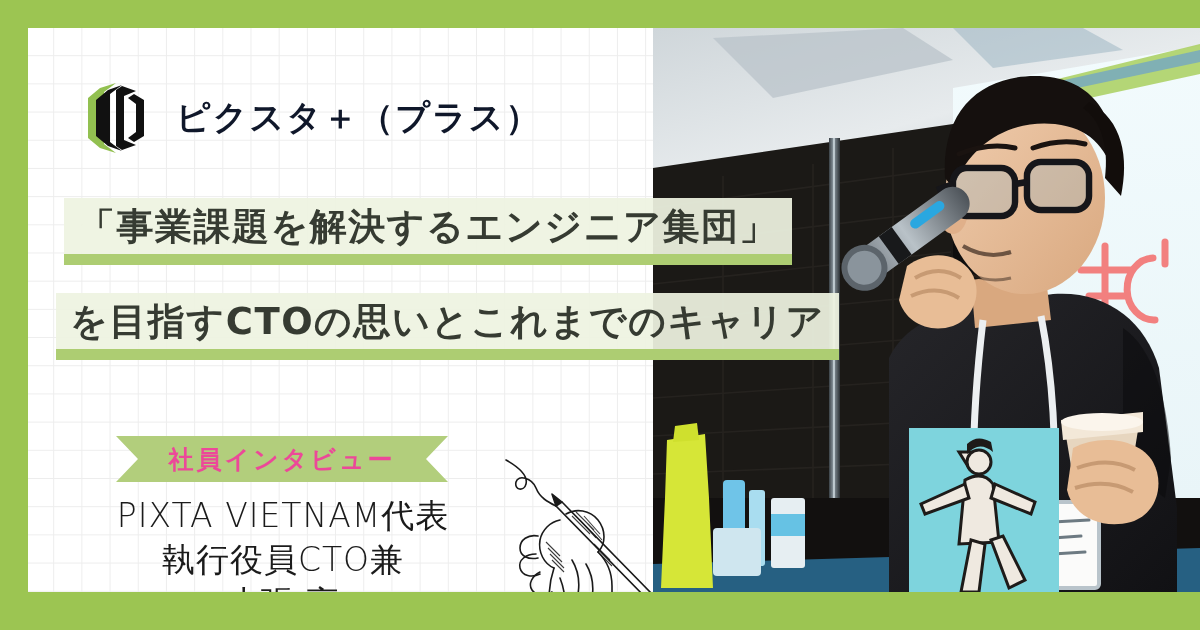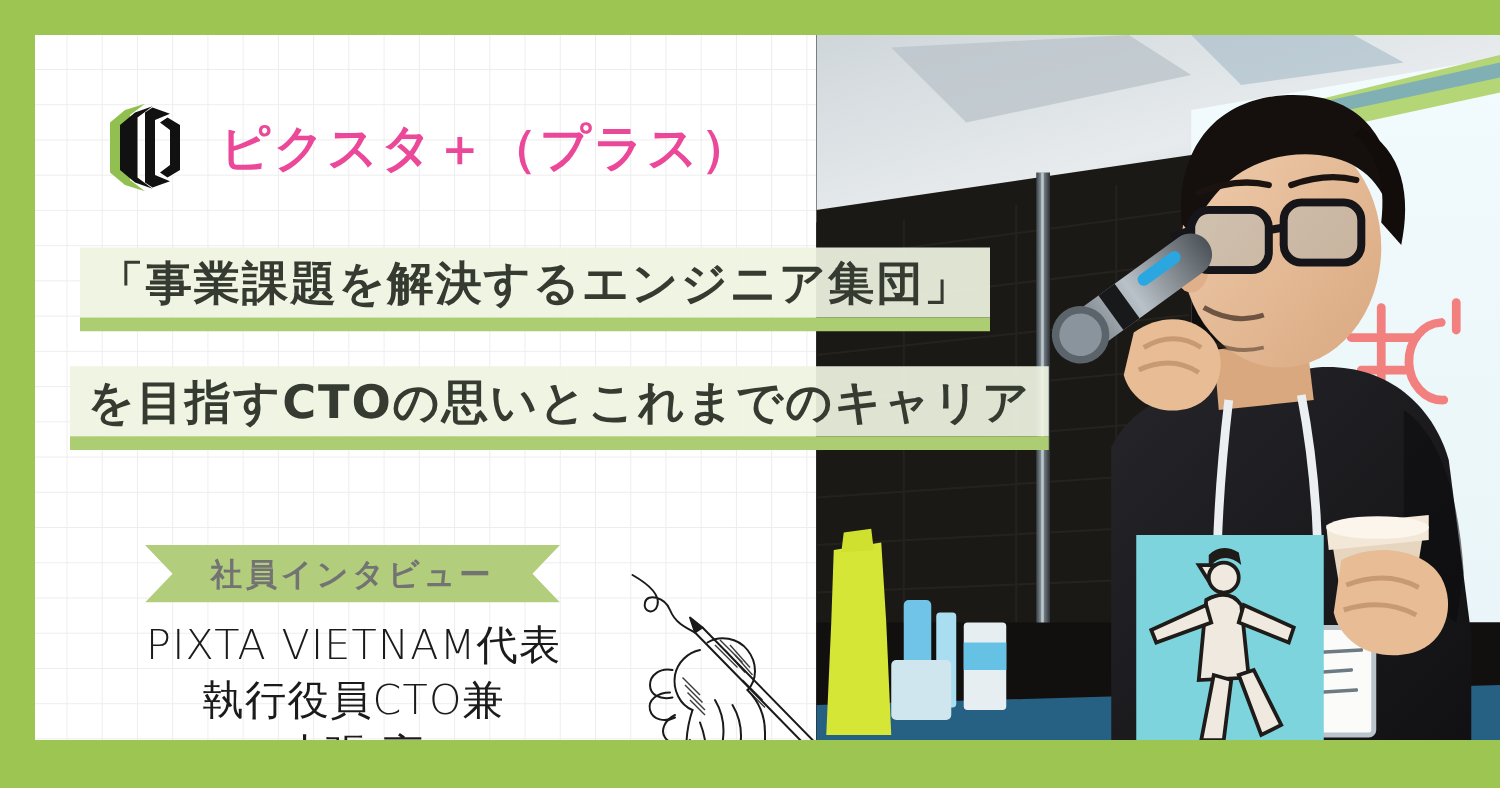--- a/index.html
+++ b/index.html
@@ -37,21 +37,21 @@
   .photo svg{display:block;width:100%;height:100%;}
 
   
   .logo-row{
     position:absolute;left:50px;top:52px;
     display:flex;align-items:center;gap:22px;
     z-index:6;
   }
   .logo-mark{width:76px;height:76px;display:block;}
   .logo-text{
-    font-size:40px;font-weight:700;color:#ec4899;
+    font-size:34px;font-weight:700;color:#0f172a;
     letter-spacing:2px;white-space:nowrap;
     font-family:"DejaVu Sans","Liberation Sans",sans-serif;
   }
 
   
   .headline{position:absolute;z-index:7;}
   .hl-band{
     position:relative;display:inline-block;
     background:rgba(238,243,225,0.93);
     padding:9px 14px 7px 14px;
@@ -69,21 +69,21 @@
   .hl2{left:28px;top:265px;}
 
   
   .ribbon{
     position:absolute;left:88px;top:408px;width:332px;height:46px;z-index:7;
   }
   .ribbon svg{position:absolute;inset:0;width:100%;height:100%;}
   .ribbon .rb-label{
     position:relative;z-index:2;display:flex;align-items:center;
     justify-content:center;height:100%;
-    font-size:25px;font-weight:700;color:#737373;letter-spacing:3px;
+    font-size:25px;font-weight:700;color:#ec4899;letter-spacing:3px;
     font-family:"DejaVu Sans","Liberation Sans",sans-serif;
   }
 
   
   .namebox{
     position:absolute;left:40px;top:466px;width:430px;z-index:7;
     text-align:center;
   }
   .namebox div{
     font-size:33px;color:#1b1b1b;line-height:1.32;letter-spacing:1px;

